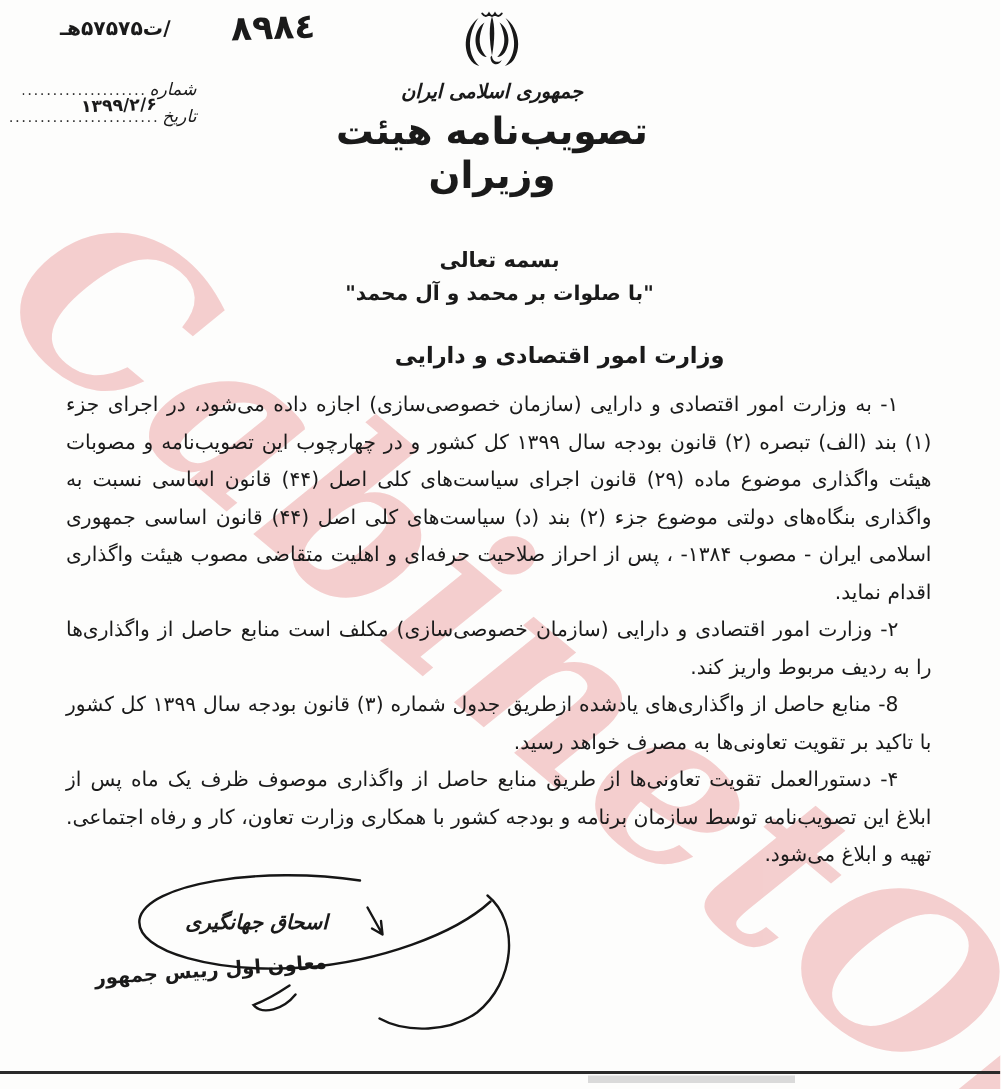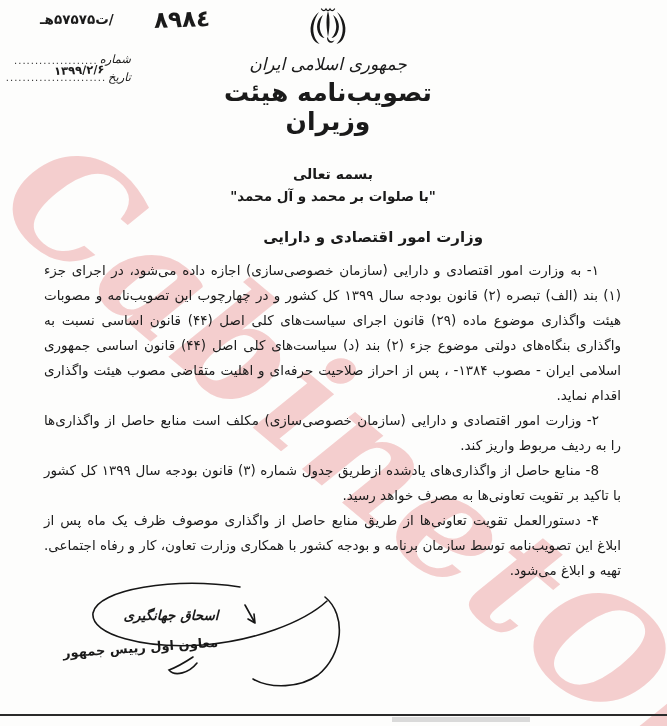--- a/index.html
+++ b/index.html
@@ -35,21 +35,21 @@
   .dots { overflow:hidden; white-space:nowrap; flex:1; letter-spacing:1px; font-size:10px; color:#333; }
   .date-wrap { position:relative; flex:1; }
   .date-hand {
     position:absolute; right:2px; top:-7px; font-weight:bold; font-size:11.5px;
     transform:rotate(-2deg); white-space:nowrap; direction:rtl;
   }
 
   
   .letterhead { position:absolute; left:178px; top:6px; width:300px; text-align:center; direction:rtl; }
   .emblem { display:block; margin:0 auto 2px auto; }
-  .republic { font-size:17px; font-weight:normal; font-style:italic; margin-top:1px; }
+  .republic { font-size:13px; font-weight:bold; font-style:italic; margin-top:1px; }
   .office-title { font-size:33px; font-weight:bold; font-style:italic; line-height:1.15; }
   .doc-type { font-size:25px; font-weight:bold; margin-top:4px; }
 
   
   .basmala { position:absolute; left:183px; top:166px; width:300px; text-align:center;
              font-weight:bold; font-size:14px; direction:rtl; }
   .salawat { position:absolute; left:183px; top:188px; width:300px; text-align:center;
              font-weight:bold; font-size:13.5px; direction:rtl; }
 
   

